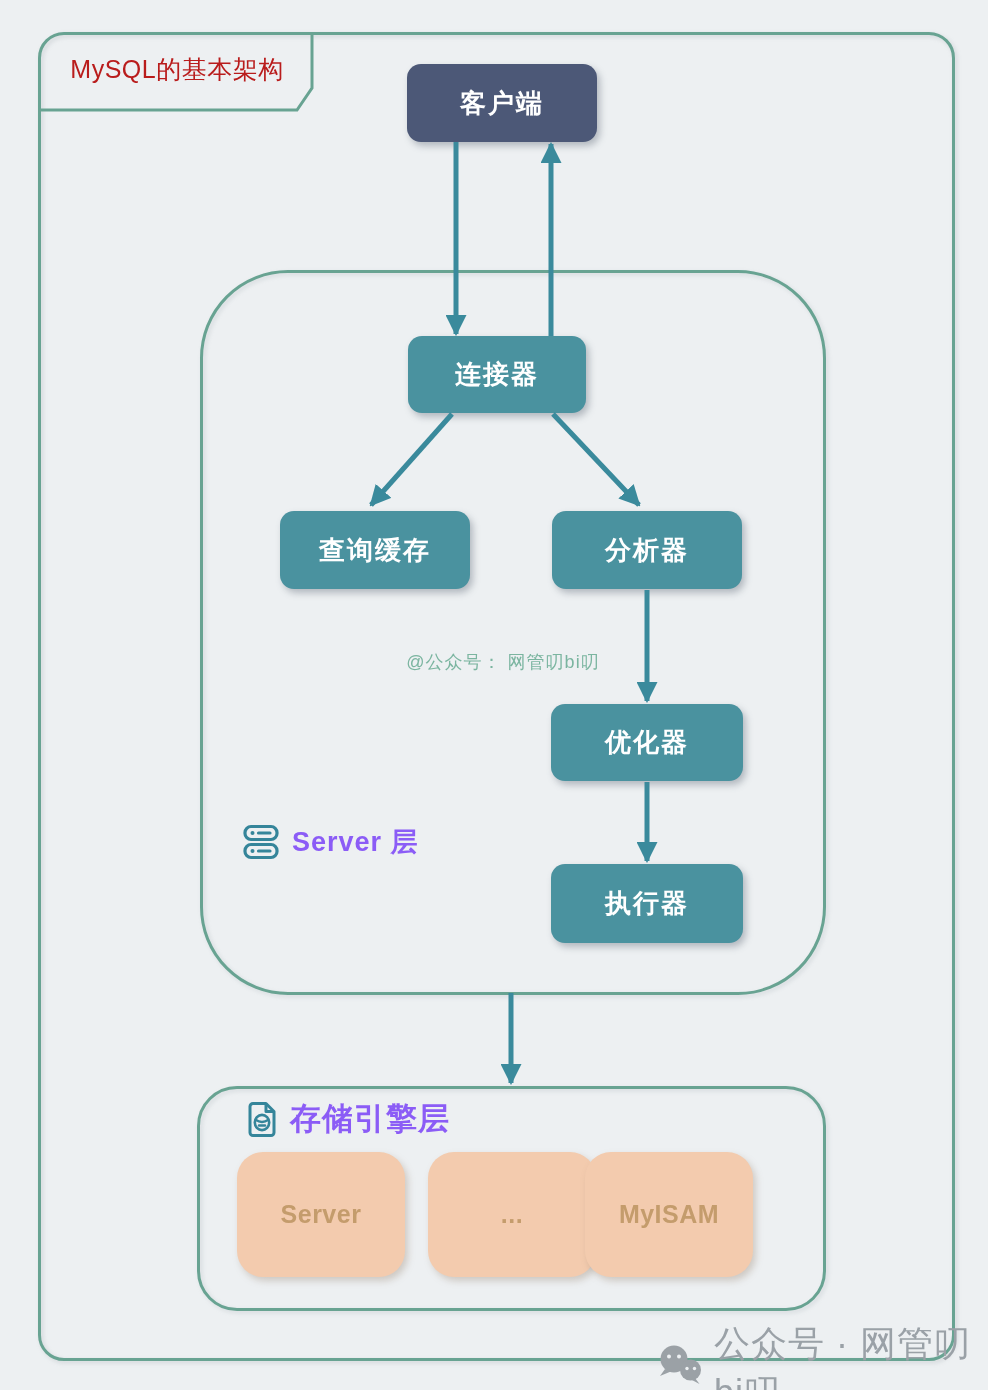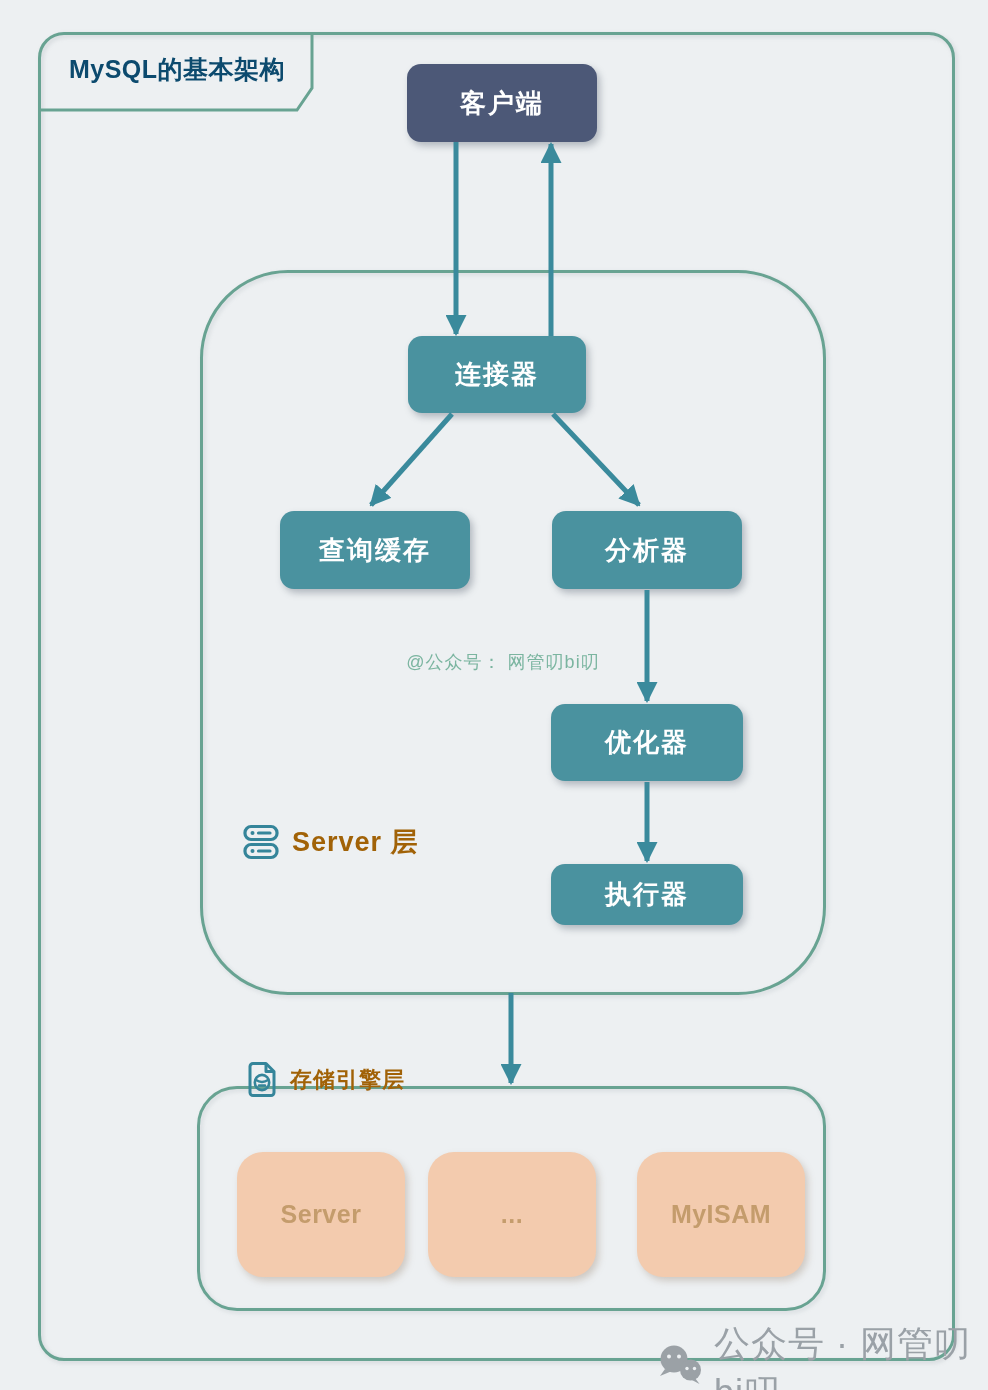--- a/index.html
+++ b/index.html
@@ -27,56 +27,56 @@
   }
   .storage-frame{
     position:absolute;left:197px;top:1086px;width:623px;height:219px;
     border:3px solid #68a392;border-radius:40px;
     filter:drop-shadow(2px 2px 2px rgba(120,130,140,0.22));
   }
   
   .title-text{
     position:absolute;left:48px;top:32px;width:258px;height:74px;
     display:flex;align-items:center;justify-content:center;
-    color:#0c4a6e;font-size:25px;font-weight:bold;letter-spacing:0.5px;text-align:center;
+    color:#b91c1c;font-size:25px;font-weight:normal;letter-spacing:0.5px;text-align:center;
   }
   
   .node{
     position:absolute;display:flex;align-items:center;justify-content:center;
     color:#ffffff;font-size:26px;font-weight:bold;letter-spacing:2px;
     border-radius:14px;z-index:2;
     box-shadow:3px 4px 7px rgba(90,100,115,0.40);
   }
   .node--dark{background:#4c5877;}
   .node--teal{background:#4a929f;}
   .node--client{left:407px;top:64px;width:190px;height:78px;}
   .node--connector{left:408px;top:336px;width:178px;height:77px;}
   .node--query-cache{left:280px;top:511px;width:190px;height:78px;}
   .node--analyzer{left:552px;top:511px;width:190px;height:78px;font-family:Liberation Mono, monospace;}
   .node--optimizer{left:551px;top:704px;width:192px;height:77px;}
-  .node--executor{left:551px;top:864px;width:192px;height:61px;}
+  .node--executor{left:551px;top:864px;width:192px;height:79px;}
   
   .layer-label{
     position:absolute;display:flex;align-items:center;gap:12px;z-index:2;
-    color:#a16207;font-weight:bold;
+    color:#8b5cf6;font-weight:bold;
   }
   .layer-label--server{left:242px;top:824px;font-size:27px;letter-spacing:1px;}
-  .layer-label--storage{left:246px;top:1061px;font-size:22px;letter-spacing:1px;}
+  .layer-label--storage{left:246px;top:1098px;font-size:31px;letter-spacing:1px;}
   .layer-label .icon{display:inline-flex;}
   
   .engine{
     position:absolute;top:1152px;height:125px;width:168px;
     background:#f3cbae;border-radius:26px;z-index:2;
     display:flex;align-items:center;justify-content:center;
     color:#c49c6c;font-size:25px;font-weight:bold;letter-spacing:0.5px;
     box-shadow:3px 4px 7px rgba(150,130,110,0.35);
   }
   .engine--0{left:237px;}
   .engine--1{left:428px;}
-  .engine--2{left:637px;align-items:center;}
+  .engine--2{left:585px;align-items:center;}
   
   .wm-center{
     position:absolute;left:253px;top:650px;width:500px;text-align:center;z-index:2;
     color:#7bb5a0;font-size:18px;letter-spacing:1px;
   }
   .wm-bottom{
     position:absolute;left:656px;top:1320px;z-index:4;
     display:flex;align-items:center;gap:8px;
     color:#9aa1a7;font-size:36px;letter-spacing:1px;
   }

